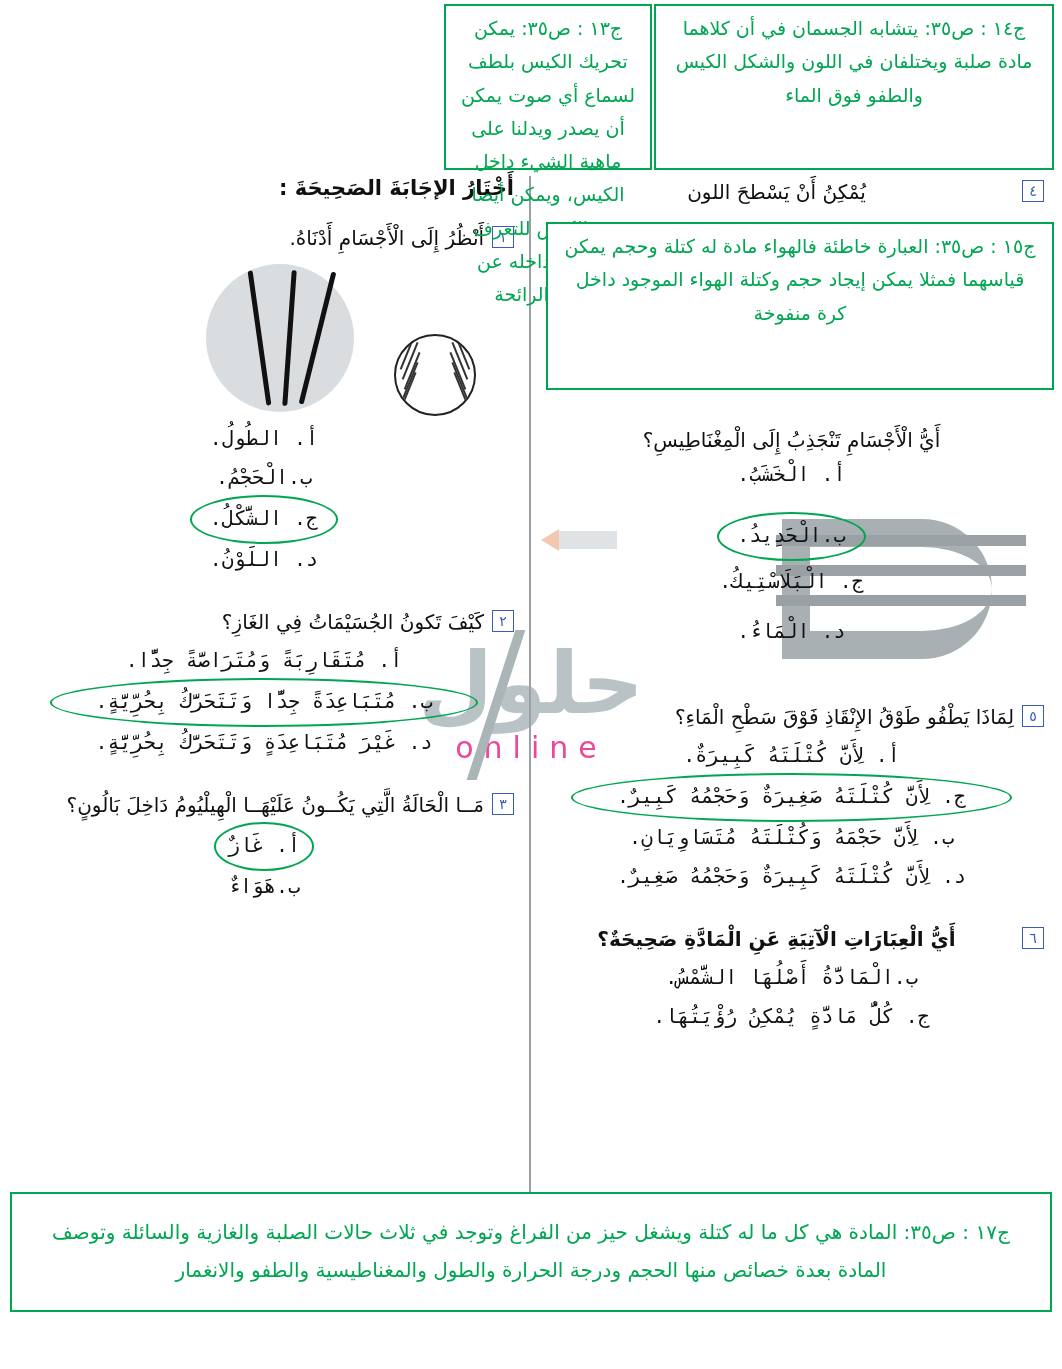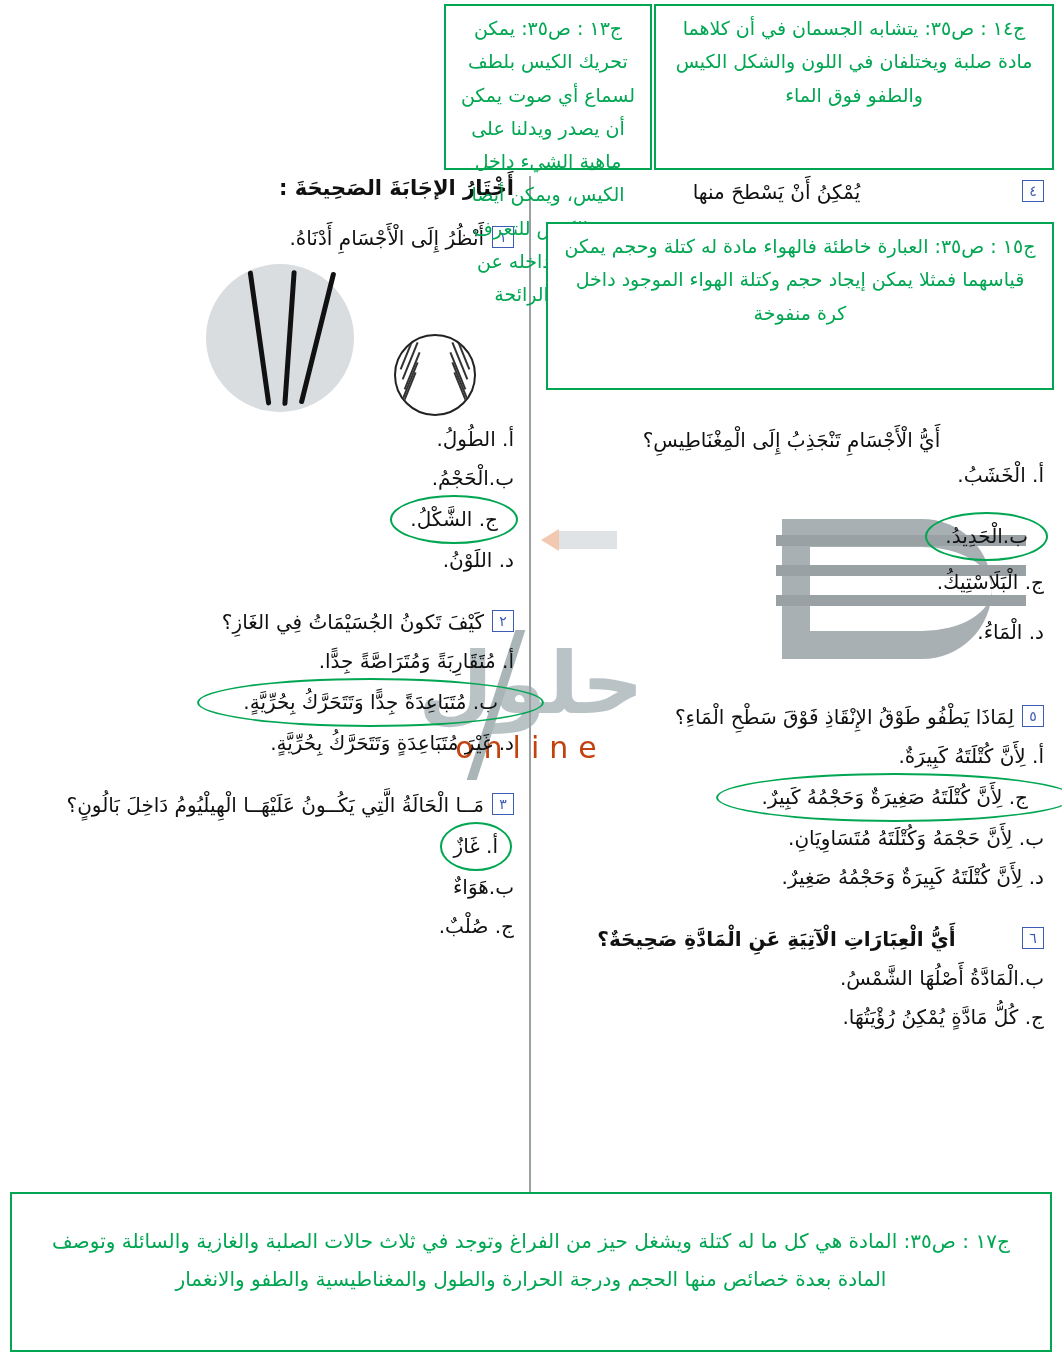--- a/index.html
+++ b/index.html
@@ -25,21 +25,21 @@
   }
   .wm-main{
     font-size:86px;
     font-weight:bold;
     color:#b9c3c6;
     letter-spacing:2px;
     line-height:1;
   }
   .wm-sub{
     font-size:30px;
-    color:#c2410c;
+    color:#ec4899;
     letter-spacing:10px;
     margin-top:4px;
   }
   .wm-slash{
     position:absolute;
     top:-10px;
     left:50%;
     margin-left:-40px;
     width:10px;height:150px;
     background:#aab5b8;
@@ -67,25 +67,25 @@
     line-height:1.75;
     padding:6px 12px;
     box-sizing:border-box;
     text-align:center;
     z-index:4;
   }
   #ans-13{ top:4px;   right:410px; width:208px; height:166px; }
   #ans-14{ top:4px;   right:8px;   width:400px; height:166px; }
   #ans-15{ top:222px; right:8px;   width:508px; height:168px; }
   #ans-17{
-    left:10px; right:10px; top:1192px; height:160px;
+    left:10px; right:10px; top:1192px; height:120px;
     text-align:center;
     font-size:20px;
     line-height:1.9;
-    padding:28px 16px;
+    padding:19px 16px;
   }
 
   
   .col{position:absolute;z-index:2;}
   .col-right{top:176px;right:548px;width:500px;}
   .col-left{top:176px;right:18px;width:505px;}
 
   .hdr{
     font-size:21px;
     font-weight:bold;
@@ -100,21 +100,21 @@
     border:1.6px solid #3b5bb5;
     color:#3b5bb5;
     font-size:14px;
     line-height:20px;
     text-align:center;
     box-sizing:border-box;
     margin-top:4px;
   }
   .qtext{flex:1 1 auto;font-size:20px;line-height:1.6;text-align:right;}
 
-  .opt{font-size:20px;line-height:1.95;text-align:right;position:relative;}
+  .opt{font-size:20px;line-height:1.95;text-align:center;position:relative;font-family:Liberation Mono, monospace;}
   .options{margin-top:4px;}
 
   
   .circled{display:inline-block;position:relative;padding:2px 16px;}
   .circled::after{
     content:"";
     position:absolute;
     left:-4px;right:-4px;top:-3px;bottom:-3px;
     border:2.5px solid #00a651;
     border-radius:50%;
@@ -235,30 +235,29 @@
 
     <div class="spacer-md"></div>
 
     <div class="qrow">
       <div class="qnum">٣</div>
       <div class="qtext">مَــا الْحَالَةُ الَّتِي يَكُــونُ عَلَيْهَــا الْهِيلْيُومُ دَاخِلَ بَالُونٍ؟</div>
     </div>
     <div class="options">
       <div class="opt"><span class="circled tight">أ. غَازٌ</span></div>
       <div class="opt"><span>ب.هَوَاءٌ</span></div>
-      <div class="opt"><span>ج. صُلْبٌ.</span></div>
     </div>
 
   </div>
 
   <div class="col col-left">
 
     <div class="qrow">
       <div class="qnum">٤</div>
-      <div class="qtext" style="text-align:center;">يُمْكِنُ أَنْ يَسْطحَ منها</div>
+      <div class="qtext" style="text-align:center;">يُمْكِنُ أَنْ يَسْطحَ اللون</div>
     </div>
 
     <div style="height:212px"></div>
 
     <div class="qtext" style="text-align:center;">أَيُّ الْأَجْسَامِ تَنْجَذِبُ إِلَى الْمِغْنَاطِيسِ؟</div>
 
     <div class="opt"><span>أ. الْخَشَبُ.</span></div>
 
     <div class="magnet">
       <div class="mag-body"></div>

